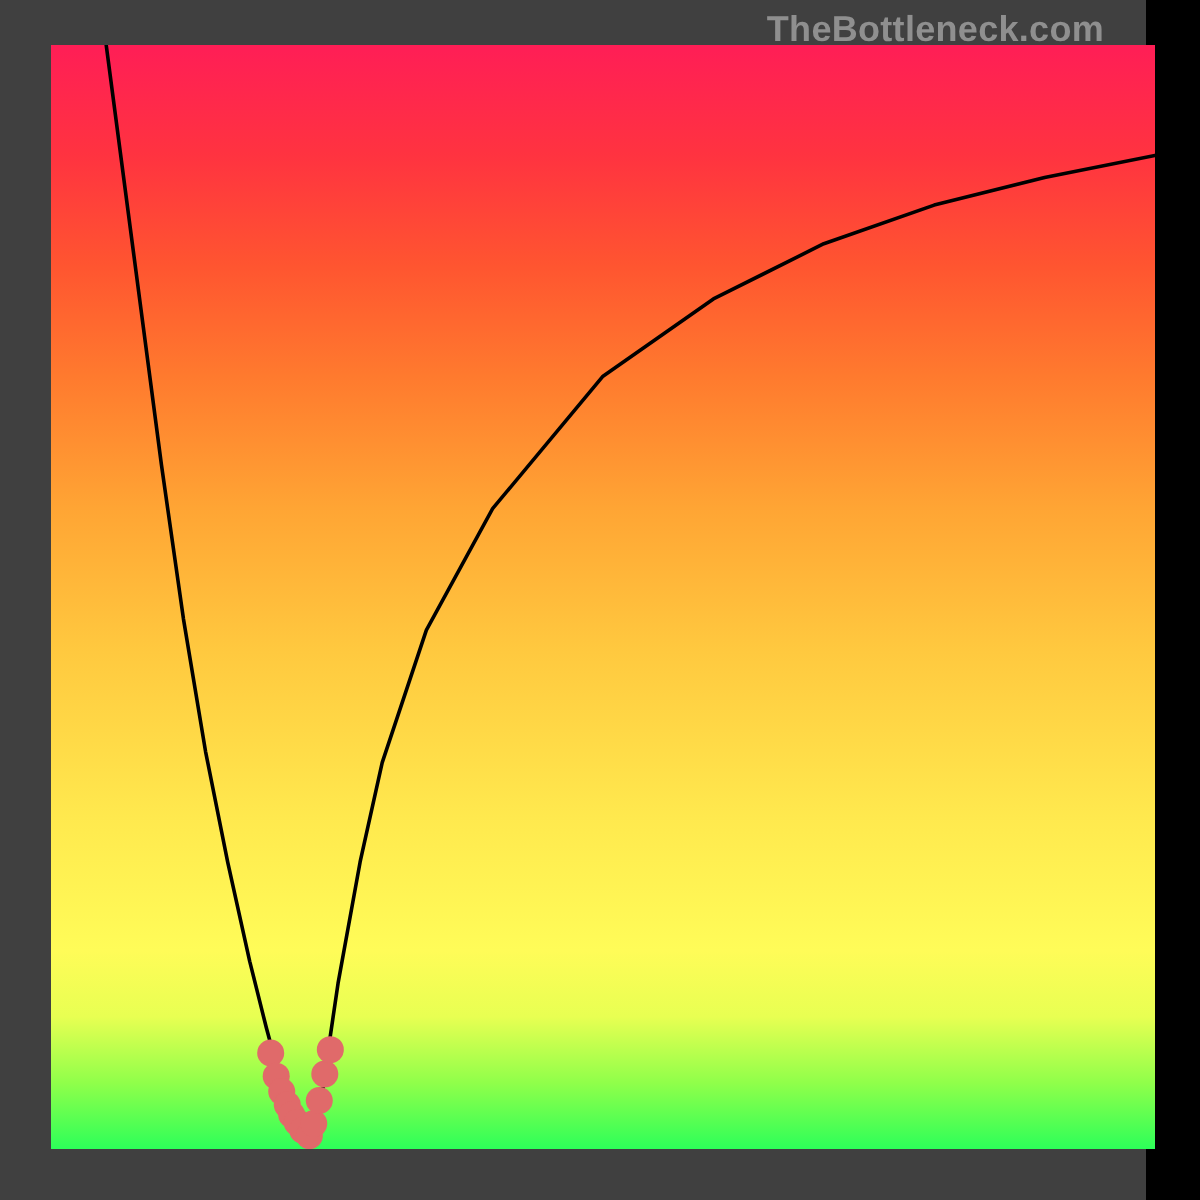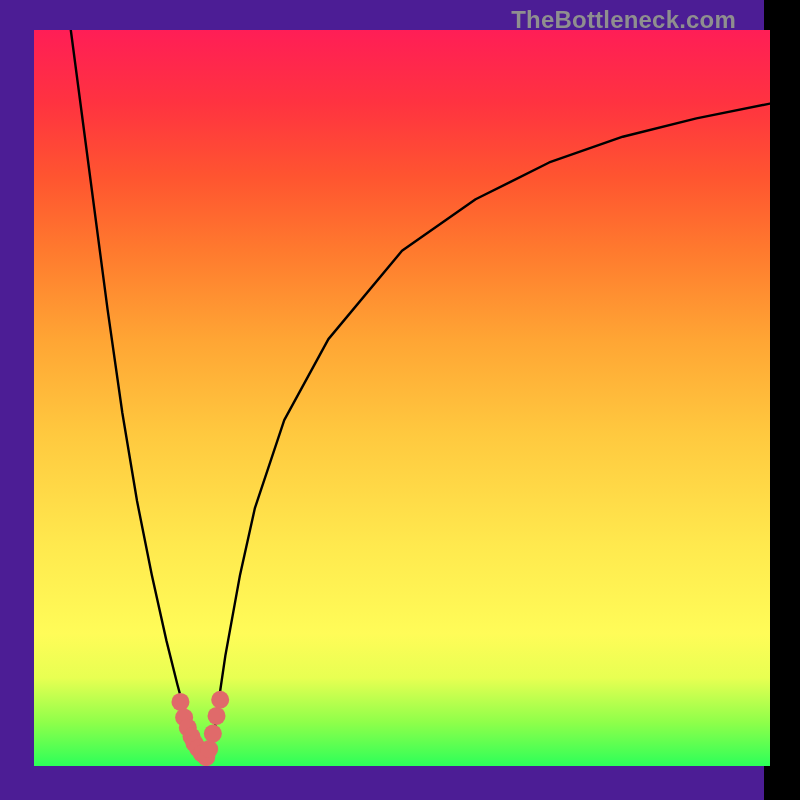--- a/index.html
+++ b/index.html
@@ -9,21 +9,21 @@
     height: 800px;
     background: #000;
     overflow: hidden;
   }
   .frame {
     position: absolute;
     left: 0;
     top: 0;
     width: 764px;
     height: 800px;
-    background: #4c1d95;
+    background: #404040;
   }
   .plot-area {
     position: absolute;
     left: 34px;
     top: 30px;
     width: 736px;
     height: 736px;
     
     background: linear-gradient(
       to top,

